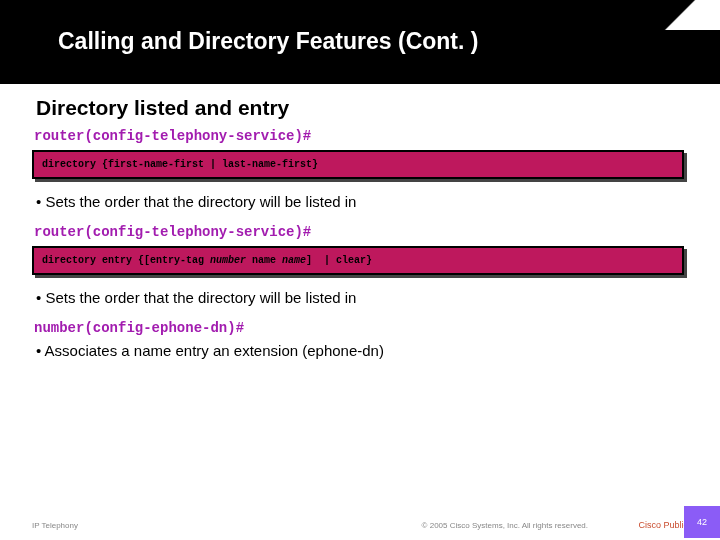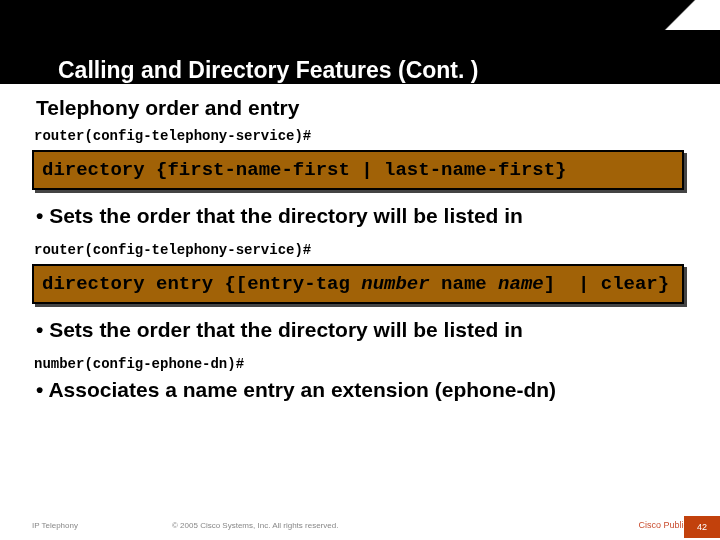--- a/index.html
+++ b/index.html
@@ -13,102 +13,101 @@
     width: 100%;
     height: 84px;
     background: #000;
     position: relative;
     padding: 28px 0 0 58px;
   }
   .title {
     color: #fff;
     font-size: 23px;
     font-weight: bold;
-    margin-top: 29px;
   }
   .corner {
     position: absolute;
     top: 0; right: 0;
     width: 80px; height: 30px;
     background: linear-gradient(135deg, transparent 49%, #fff 51%);
   }
   .content {
     padding: 10px 34px 0 30px;
   }
   .subtitle {
     font-size: 21px;
     font-weight: bold;
     color: #000;
     margin: 2px 0 8px 6px;
   }
   .prompt {
     font-family: "Courier New", monospace;
     font-size: 14px;
     font-weight: bold;
-    color: #000000;
+    color: #a21caf;
     margin: 6px 0 6px 4px;
   }
   .cmdbox {
     border: 2px solid #000;
     box-shadow: 3px 3px 0 #444;
-    background: #a16207;
+    background: #be185d;
     padding: 7px 8px;
     margin: 0 2px 14px 2px;
     font-family: "Courier New", monospace;
-    font-size: 19px;
+    font-size: 10px;
     font-weight: bold;
     color: #000;
     white-space: pre;
   }
   .cmdbox .italic { font-style: italic; }
   .bullet {
-    font-size: 21px;
-    font-weight: bold;
+    font-size: 15px;
+    font-weight: normal;
     color: #000;
     margin: 6px 0 14px 6px;
   }
   .bullet::before {
     content: "•  ";
   }
   .footer {
     position: absolute;
     left: 0; bottom: 0;
     width: 100%;
     height: 30px;
     padding: 0 32px;
     display: flex;
     align-items: center;
     font-size: 8px;
     color: #888;
   }
   .footer .tag { flex: 0 0 140px; }
-  .footer .copy { flex: 1; text-align: left; }
+  .footer .copy { flex: 1; text-align: right; }
   .footer .pub { flex: 0 0 100px; color: #c94c2e; font-size: 9px; text-align: right; }
   .footer .pagenum {
     position: absolute;
     right: 0; bottom: 2px;
-    width: 36px; height: 22px;
-    background: #c2410c;
+    width: 36px; height: 32px;
+    background: #8b5cf6;
     color: #fff;
     font-size: 9px;
     display: flex;
     align-items: center;
     justify-content: center;
   }
 </style>
 </head>
 <body>
 
 <div class="header">
   <div class="corner"></div>
   <div class="title">Calling and Directory Features (Cont. )</div>
 </div>
 
 <div class="content">
-  <div class="subtitle">Telephony order and entry</div>
+  <div class="subtitle">Directory listed and entry</div>
 
   <div class="prompt">router(config-telephony-service)#</div>
   <div class="cmdbox">directory {first-name-first | last-name-first}</div>
   <div class="bullet">Sets the order that the directory will be listed in</div>
 
   <div class="prompt">router(config-telephony-service)#</div>
   <div class="cmdbox">directory entry {[entry-tag <span class="italic">number</span> name <span class="italic">name</span>]  | clear}</div>
   <div class="bullet">Sets the order that the directory will be listed in</div>
 
   <div class="prompt">number(config-ephone-dn)#</div>

